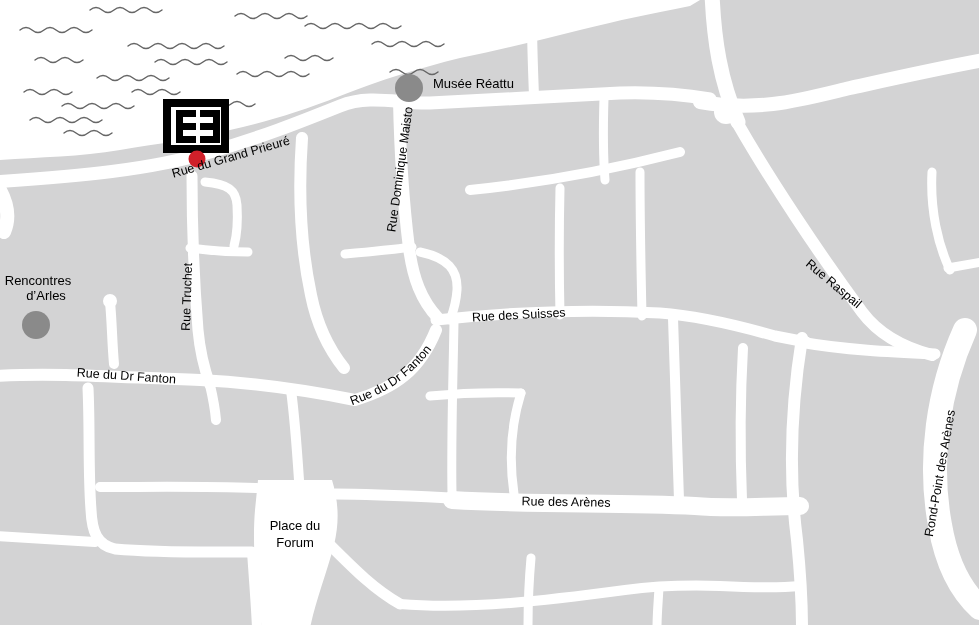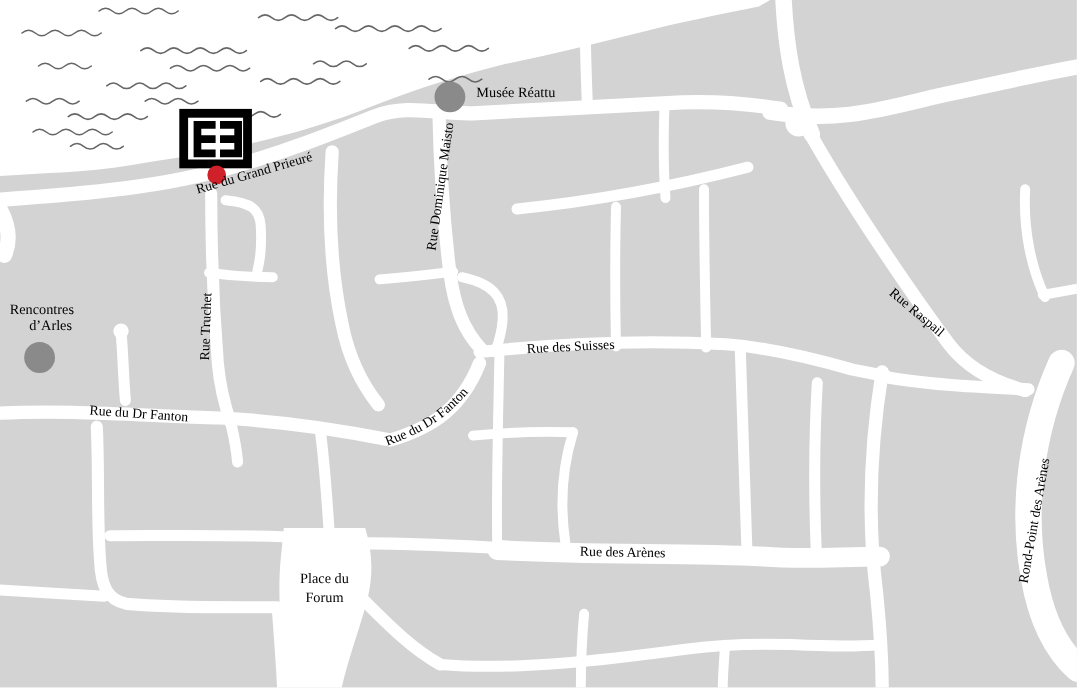--- a/index.html
+++ b/index.html
@@ -1,17 +1,17 @@
 <!DOCTYPE html>
 <html style="--c-land: #d3d3d4; --c-river: #ffffff; --c-street: #ffffff; --c-landmark_dot: #8a8a8a; --c-marker_red: #d0202a; --c-logo: #000000; --c-wave: #666666; --c-text: #000000;"><head>
 <meta charset="utf-8">
 <style>
   html,body{margin:0;padding:0;background:#ffffff;}
   .map-root{width:979px;height:625px;overflow:hidden;position:relative;
-            font-family:Liberation Serif, serif;}
+            font-family:Liberation Sans, sans-serif;}
   svg{display:block;}
   .land{fill:var(--c-land,#d3d3d4);}
   .river{fill:var(--c-river,#ffffff);}
   .street{fill:none;stroke:var(--c-street,#ffffff);stroke-linecap:round;stroke-linejoin:round;}
   .plaza{fill:var(--c-street,#ffffff);stroke:none;}
   .wave{fill:none;stroke:var(--c-wave,#666666);stroke-width:1.4;stroke-linecap:round;}
   .maplabel{fill:var(--c-text,#000000);font-size:13px;}
   .maplabel.small{font-size:12.5px;}
 </style>
 </head>

